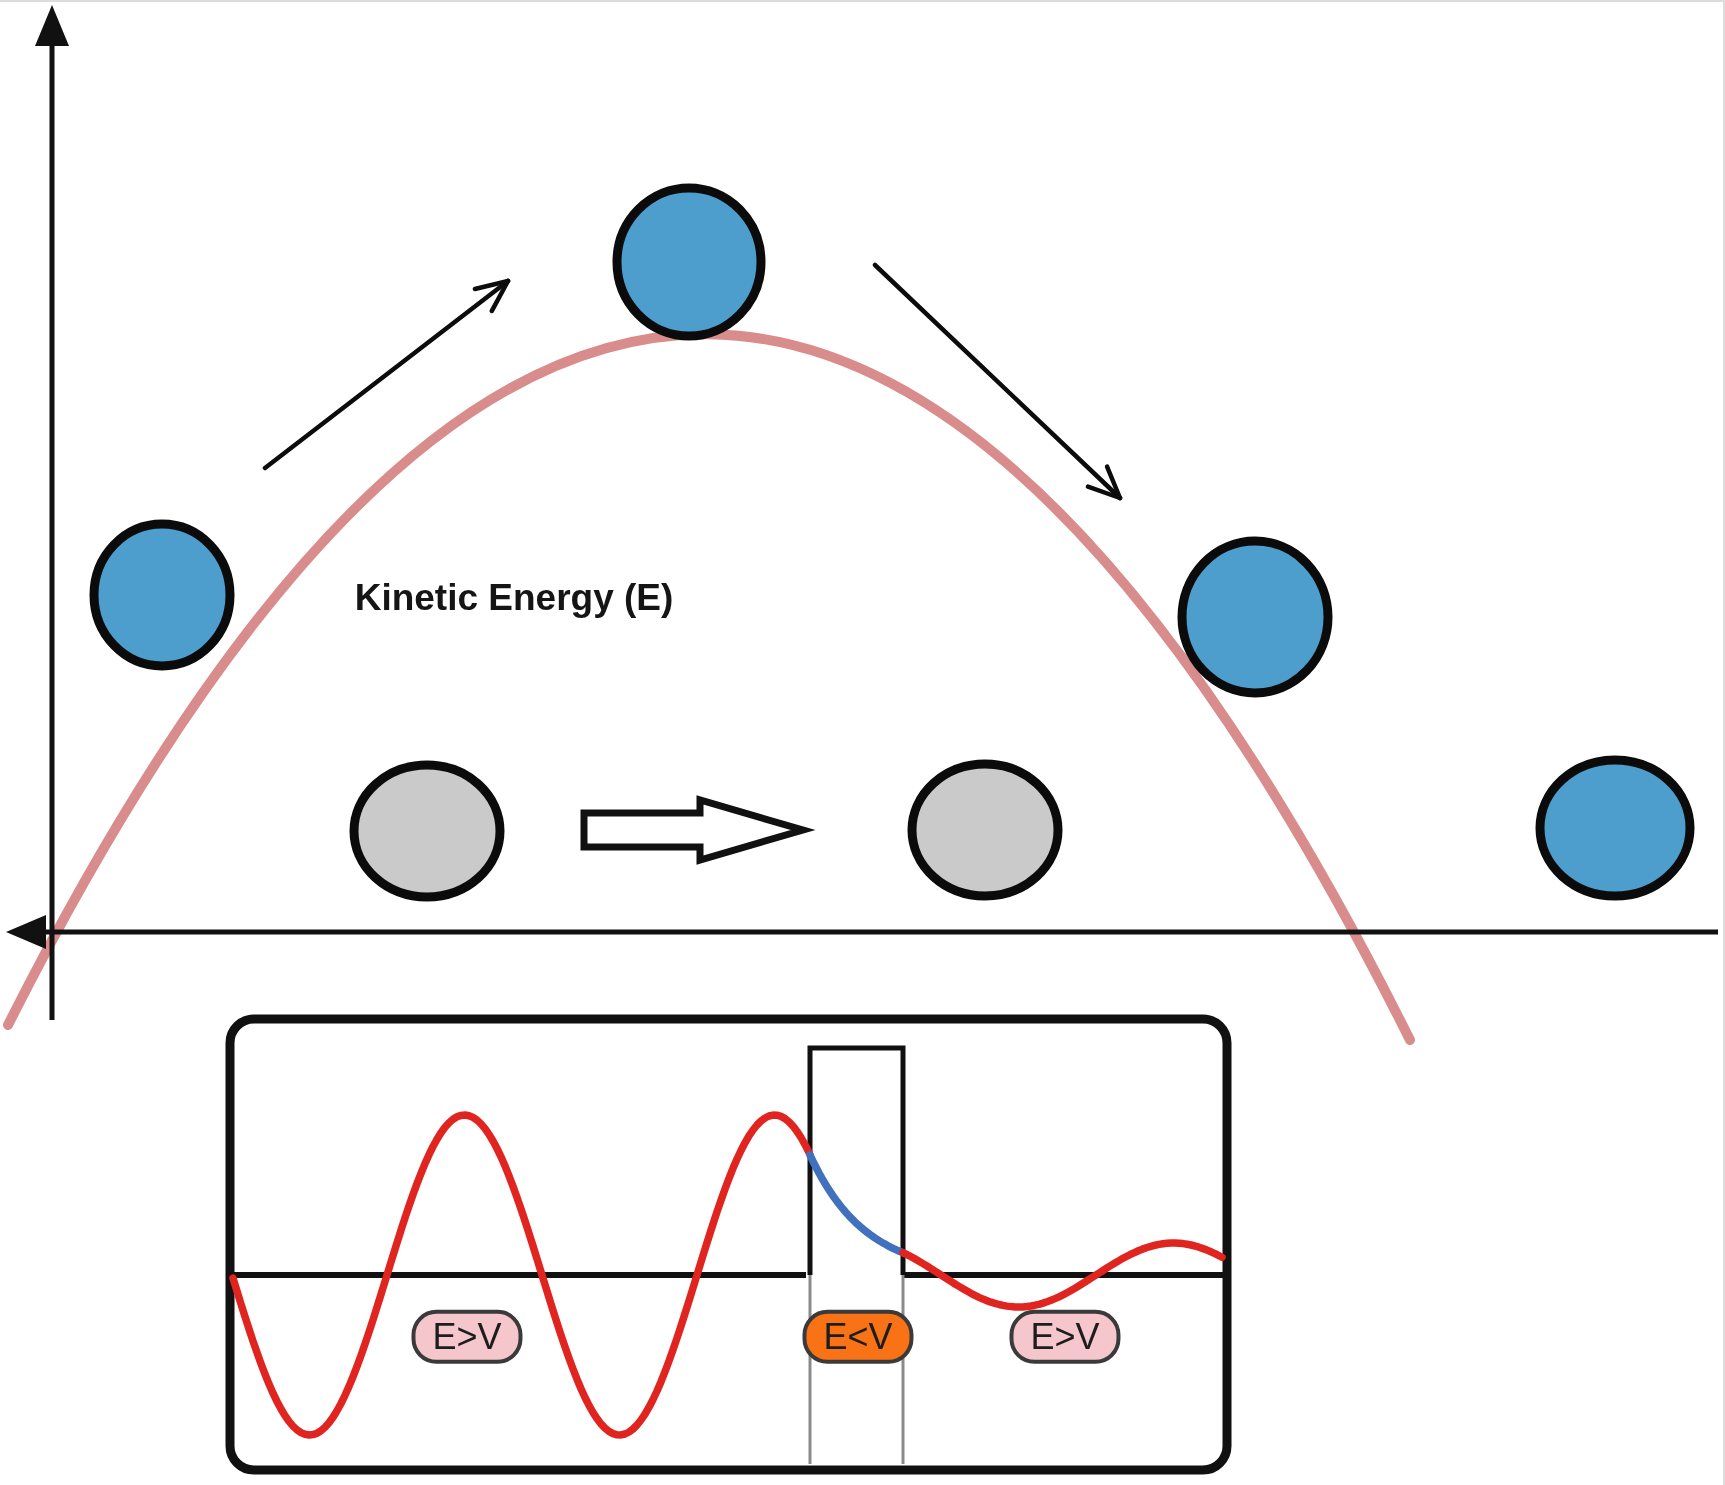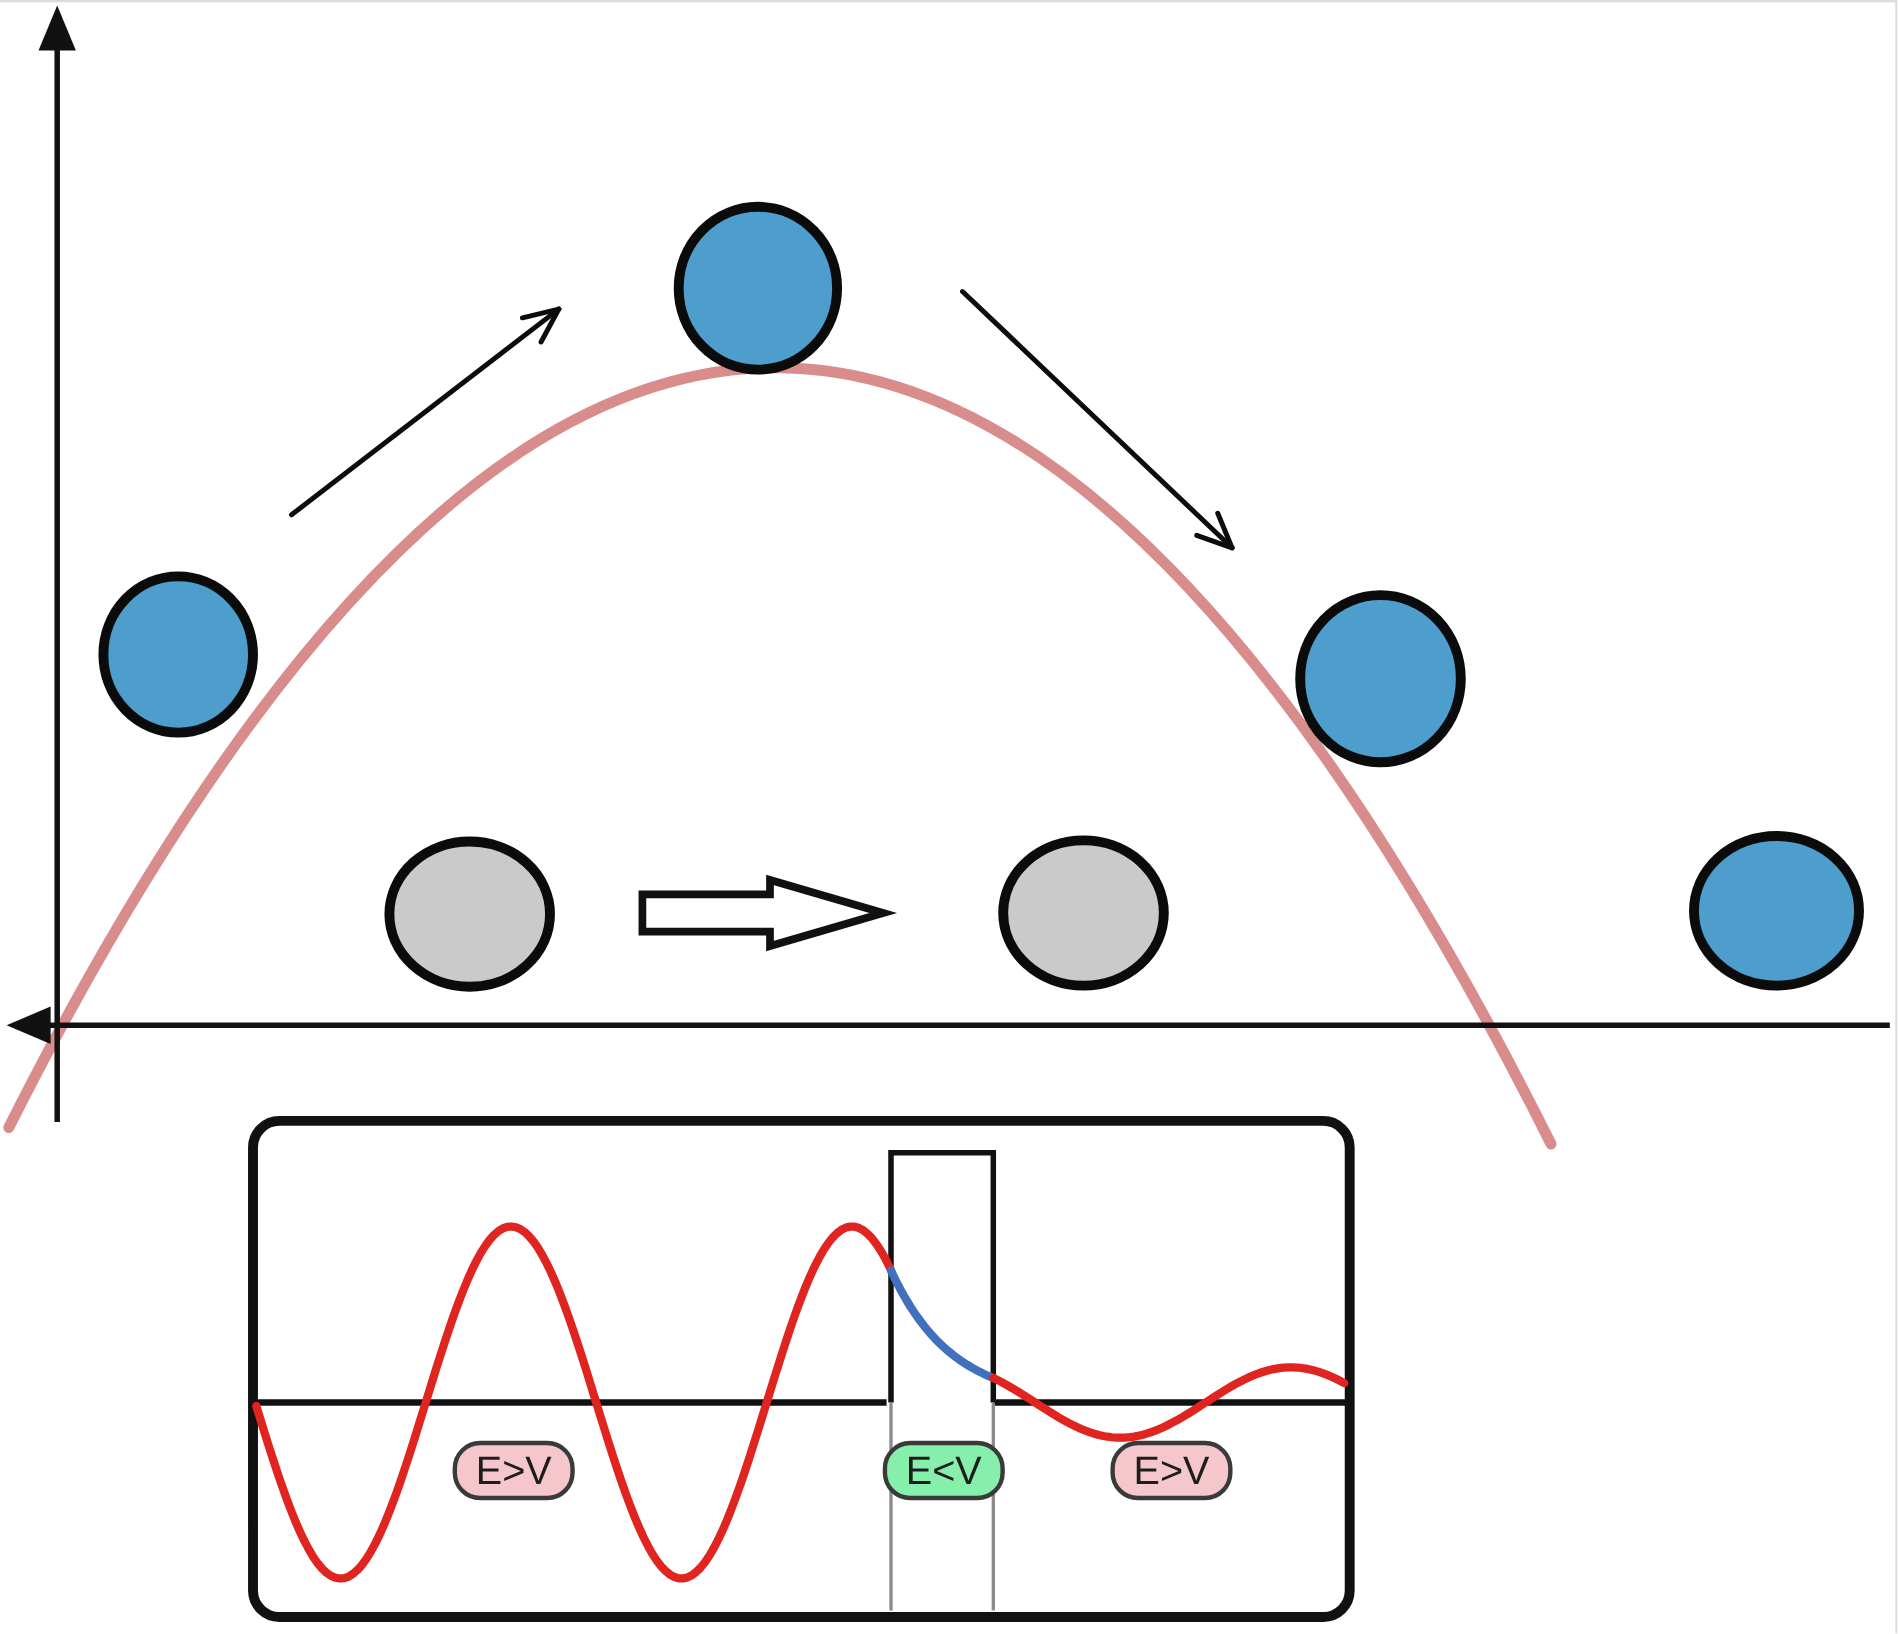--- a/index.html
+++ b/index.html
@@ -48,19 +48,20 @@
       <line x1="903" y1="1275" x2="1223" y2="1275" stroke="#111111" stroke-width="6"></line>
       <path d="M 810 1275 L 810 1048 L 903 1048 L 903 1275" fill="#ffffff" stroke="#111111" stroke-width="5"></path>
       <line x1="810" y1="1275" x2="810" y2="1464" stroke="#8a8a8a" stroke-width="3"></line>
       <line x1="903" y1="1275" x2="903" y2="1464" stroke="#8a8a8a" stroke-width="3"></line>
       <polyline points="233,1278.2 237,1291.2 241,1304.0 245,1316.7 249,1329.0 253,1341.1 257,1352.6 261,1363.7 265,1374.2 269,1384.1 273,1393.2 277,1401.5 281,1409.0 285,1415.7 289,1421.4 293,1426.1 297,1429.9 301,1432.6 305,1434.3 309,1435.0 313,1434.6 317,1433.2 321,1430.7 325,1427.2 329,1422.7 333,1417.2 337,1410.8 341,1403.5 345,1395.3 349,1386.4 353,1376.7 357,1366.4 361,1355.5 365,1344.0 369,1332.1 373,1319.8 377,1307.2 381,1294.4 385,1281.5 389,1268.5 393,1255.6 397,1242.8 401,1230.2 405,1217.9 409,1206.0 413,1194.5 417,1183.6 421,1173.3 425,1163.6 429,1154.7 433,1146.5 437,1139.2 441,1132.8 445,1127.3 449,1122.8 453,1119.3 457,1116.8 461,1115.4 465,1115.0 469,1115.7 473,1117.4 477,1120.1 481,1123.9 485,1128.6 489,1134.3 493,1141.0 497,1148.5 501,1156.8 505,1165.9 509,1175.8 513,1186.3 517,1197.4 521,1208.9 525,1221.0 529,1233.3 533,1246.0 537,1258.8 541,1271.8 545,1284.7 549,1297.6 553,1310.4 557,1322.9 561,1335.1 565,1346.9 569,1358.3 573,1369.0 577,1379.2 581,1388.7 585,1397.5 589,1405.4 593,1412.5 597,1418.6 601,1423.9 605,1428.1 609,1431.4 613,1433.6 617,1434.8 621,1434.9 625,1434.0 629,1432.0 633,1429.0 637,1425.0 641,1420.0 645,1414.1 649,1407.2 653,1399.5 657,1391.0 661,1381.7 665,1371.6 669,1361.0 673,1349.8 677,1338.1 681,1326.0 685,1313.5 689,1300.8 693,1288.0 697,1275.0 701,1262.0 705,1249.2 709,1236.5 713,1224.0 717,1211.9 721,1200.2 725,1189.0 729,1178.4 733,1168.3 737,1159.0 741,1150.5 745,1142.8 749,1135.9 753,1130.0 757,1125.0 761,1121.0 765,1118.0 769,1116.0 773,1115.1 777,1115.2 781,1116.4 785,1118.6 789,1121.9 793,1126.1 797,1131.4 801,1137.5 805,1144.6 809,1152.5 810,1154.7" fill="none" stroke="#E02520" stroke-width="7.5" stroke-linecap="round" stroke-linejoin="round"></polyline>
       <polyline points="810,1155.0 813,1161.3 816,1167.3 819,1173.0 822,1178.4 825,1183.5 828,1188.4 831,1192.9 834,1197.3 837,1201.4 840,1205.3 843,1209.0 846,1212.5 849,1215.8 852,1218.9 855,1221.9 858,1224.7 861,1227.3 864,1229.8 867,1232.2 870,1234.5 873,1236.6 876,1238.7 879,1240.6 882,1242.4 885,1244.1 888,1245.8 891,1247.3 894,1248.8 897,1250.2 900,1251.5 903,1252.7 903,1252.7" fill="none" stroke="#4070BE" stroke-width="7.5" stroke-linecap="round" stroke-linejoin="round"></polyline>
       <polyline points="903,1252.7 907,1254.7 911,1256.7 915,1258.9 919,1261.2 923,1263.6 927,1266.0 931,1268.6 935,1271.1 939,1273.7 943,1276.3 947,1278.9 951,1281.4 955,1284.0 959,1286.4 963,1288.8 967,1291.1 971,1293.3 975,1295.3 979,1297.3 983,1299.1 987,1300.7 991,1302.2 995,1303.4 999,1304.5 1003,1305.4 1007,1306.1 1011,1306.6 1015,1306.9 1019,1307.0 1023,1306.9 1027,1306.5 1031,1306.0 1035,1305.2 1039,1304.3 1043,1303.1 1047,1301.8 1051,1300.3 1055,1298.6 1059,1296.8 1063,1294.8 1067,1292.7 1071,1290.5 1075,1288.2 1079,1285.8 1083,1283.3 1087,1280.8 1091,1278.2 1095,1275.6 1099,1273.1 1103,1270.5 1107,1267.9 1111,1265.4 1115,1263.0 1119,1260.6 1123,1258.3 1127,1256.2 1131,1254.2 1135,1252.3 1139,1250.5 1143,1248.9 1147,1247.5 1151,1246.3 1155,1245.2 1159,1244.4 1163,1243.7 1167,1243.3 1171,1243.0 1175,1243.0 1179,1243.2 1183,1243.6 1187,1244.2 1191,1245.0 1195,1246.0 1199,1247.2 1203,1248.6 1207,1250.1 1211,1251.8 1215,1253.7 1219,1255.7 1222,1257.3" fill="none" stroke="#E02520" stroke-width="7.5" stroke-linecap="round" stroke-linejoin="round"></polyline>
     </svg>
 
 
+  <div class="heading" style="left: 514px; top: 598px; font-size: 37px;">Kinetic Energy (E)</div>
 
   <div class="badge" style="left: 467px; top: 1337px; background: rgb(245, 198, 203); border-color: rgb(58, 58, 58);">E&gt;V</div>
 
-  <div class="badge" style="left: 858px; top: 1337px; background: #86efac; border-color: rgb(58, 58, 58);">E&lt;V</div>
+  <div class="badge" style="left: 858px; top: 1337px; background: #f97316; border-color: rgb(58, 58, 58);">E&lt;V</div>
 
   <div class="badge" style="left: 1065px; top: 1337px; background: rgb(245, 198, 203); border-color: rgb(58, 58, 58);">E&gt;V</div>
 </div>
 
 </body></html>

